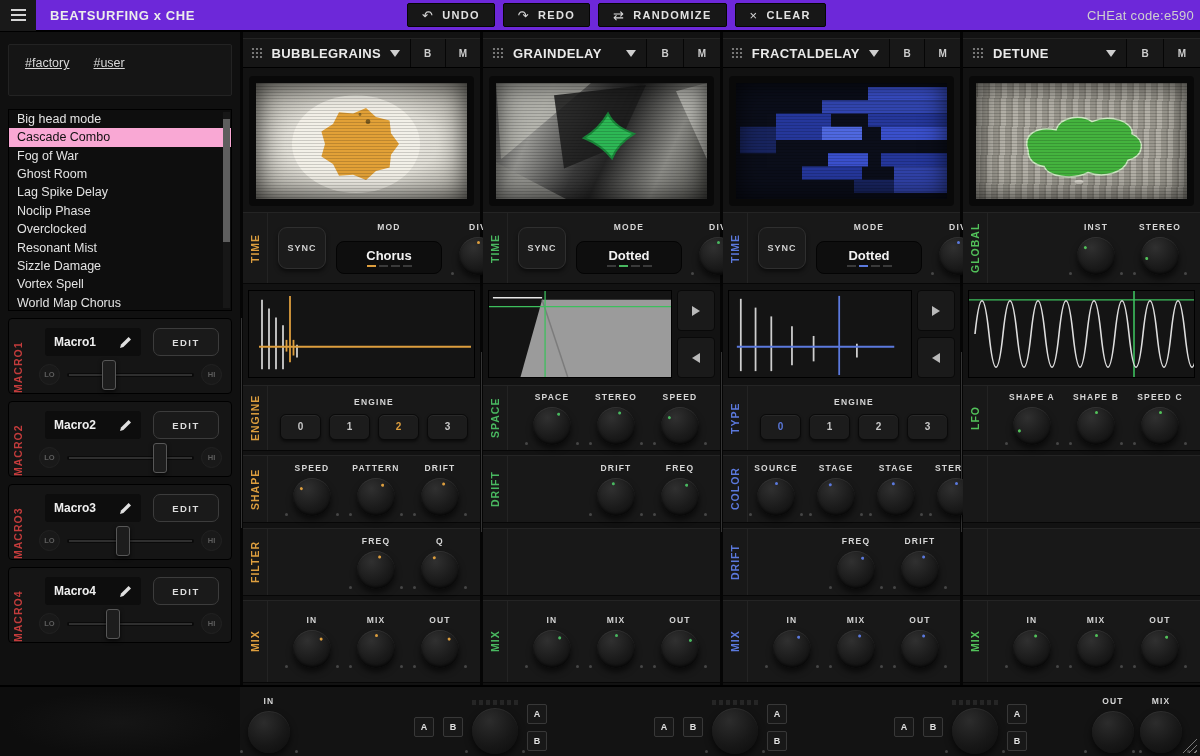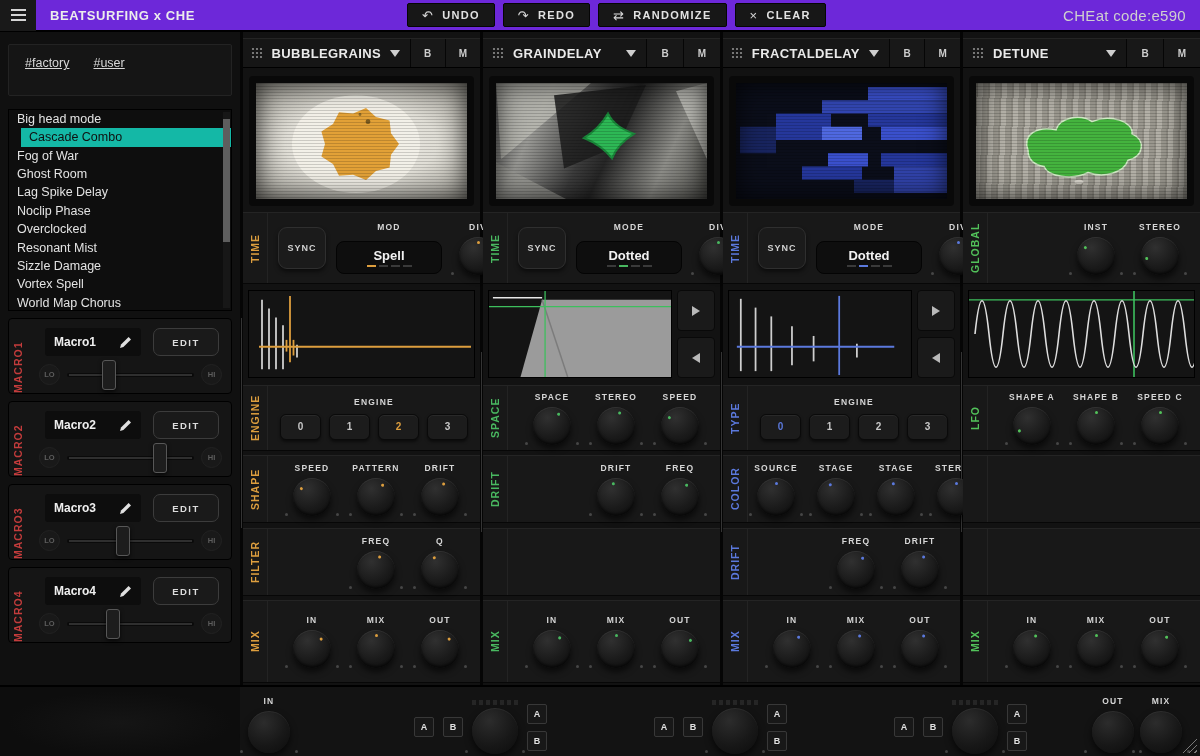--- a/index.html
+++ b/index.html
@@ -11,37 +11,37 @@
   .topbar{position:absolute;left:0;top:0;width:1200px;height:32px;background:#6d28d9;
           border-bottom:2px solid #000;display:flex;align-items:center;}
   .menu-btn{width:36px;height:32px;background:#191919;display:flex;align-items:center;justify-content:center;cursor:pointer;}
   .hb{width:15px;height:2px;background:#d5d5d5;box-shadow:0 -5px 0 #d5d5d5,0 5px 0 #d5d5d5;}
   .tb-title{margin-left:14px;font-weight:700;font-size:13px;letter-spacing:.6px;color:#ececec;}
   .tb-btn{margin-left:8px;height:24px;padding:0 14px;display:flex;align-items:center;gap:8px;
           background:#171717;border:1px solid #050505;border-radius:2px;color:#e2e2e2;
           font-weight:700;font-size:11px;letter-spacing:1.3px;cursor:pointer;}
   .tb-btn .ic{font-size:13px;font-weight:400;color:#d8d8d8;line-height:1;}
   .tb-btn.undo{margin-left:212px;}
-  .cheat{margin-left:auto;margin-right:14px;font-size:15px;color:#cfcfcf;letter-spacing:.3px;}
+  .cheat{margin-left:auto;margin-right:6px;font-size:13px;color:#cfcfcf;letter-spacing:.3px;}
 
   
   .sidebar{position:absolute;left:0;top:32px;width:240px;height:653px;background:#101010;}
   .pbar{margin-top:6px;height:30px;background:#151515;border-top:1px solid #222;border-bottom:1px solid #000;
         display:flex;align-items:center;}
   .pdoc{width:34px;height:100%;display:flex;align-items:center;justify-content:center;border-right:1px solid #060606;cursor:pointer;}
   .pname{flex:1;padding-left:10px;font-weight:700;font-size:13px;color:#ededed;white-space:nowrap;overflow:hidden;}
   .pnav{width:26px;height:100%;display:flex;align-items:center;justify-content:center;
         font-size:11px;color:#dedede;cursor:pointer;}
   .tagbox{margin:12px 8px 0;height:52px;background:#151515;border:1px solid #232323;border-radius:2px;
           display:flex;gap:24px;padding:11px 16px 0;font-size:12.5px;color:#d8d8d8;}
   .tag{cursor:pointer;text-decoration:underline;}
   .plist{margin:13px 8px 0;height:202px;background:#0e0e0e;border:1px solid #000;position:relative;overflow:hidden;}
   .preset{height:18.36px;line-height:18.36px;padding-left:8px;font-size:12.5px;color:#e3e3e3;
           white-space:nowrap;cursor:pointer;}
-  .preset.selected{background:#14b8a6;color:#101010;margin-left:12px;}
+  .preset.selected{background:#f9a8d4;color:#101010;}
   .sbar{position:absolute;right:1px;top:2px;bottom:2px;width:7px;background:#171717;}
   .sthumb{position:absolute;left:0;top:7px;width:7px;height:63%;background:#5e5e5e;cursor:pointer;}
 
   .macro{margin:7px 8px 0;height:76px;background:#151515;border:1px solid #000;border-radius:4px;
          position:relative;padding-left:24px;}
   .macro .vlabel{position:absolute;left:3px;top:0;bottom:0;display:flex;align-items:center;
          writing-mode:vertical-rl;transform:rotate(180deg);
          font-weight:700;font-size:10.5px;letter-spacing:1px;color:#c43c3c;}
   .macro-top{display:flex;align-items:center;gap:12px;margin:9px 12px 0 12px;}
   .macro-name{flex:1;height:28px;background:#0d0d0d;border-radius:3px;display:flex;align-items:center;
@@ -351,21 +351,21 @@
     </div>
   </div>
 
   <div class="sec s-time">
     <span class="vl">TIME</span>
     <div class="time-ct">
       <button class="sync">SYNC</button>
       <div class="dd-grp">
         <span class="klabel">MOD</span>
         <div class="dd">
-          <span>Spell</span>
+          <span>Chorus</span>
           <span class="meter">
               <i class="on"></i>
               <i></i>
               <i></i>
               <i></i>
             </span>
         </div>
       </div>
       <div class="kb div-grp">
         <span class="klabel">DIV</span>

